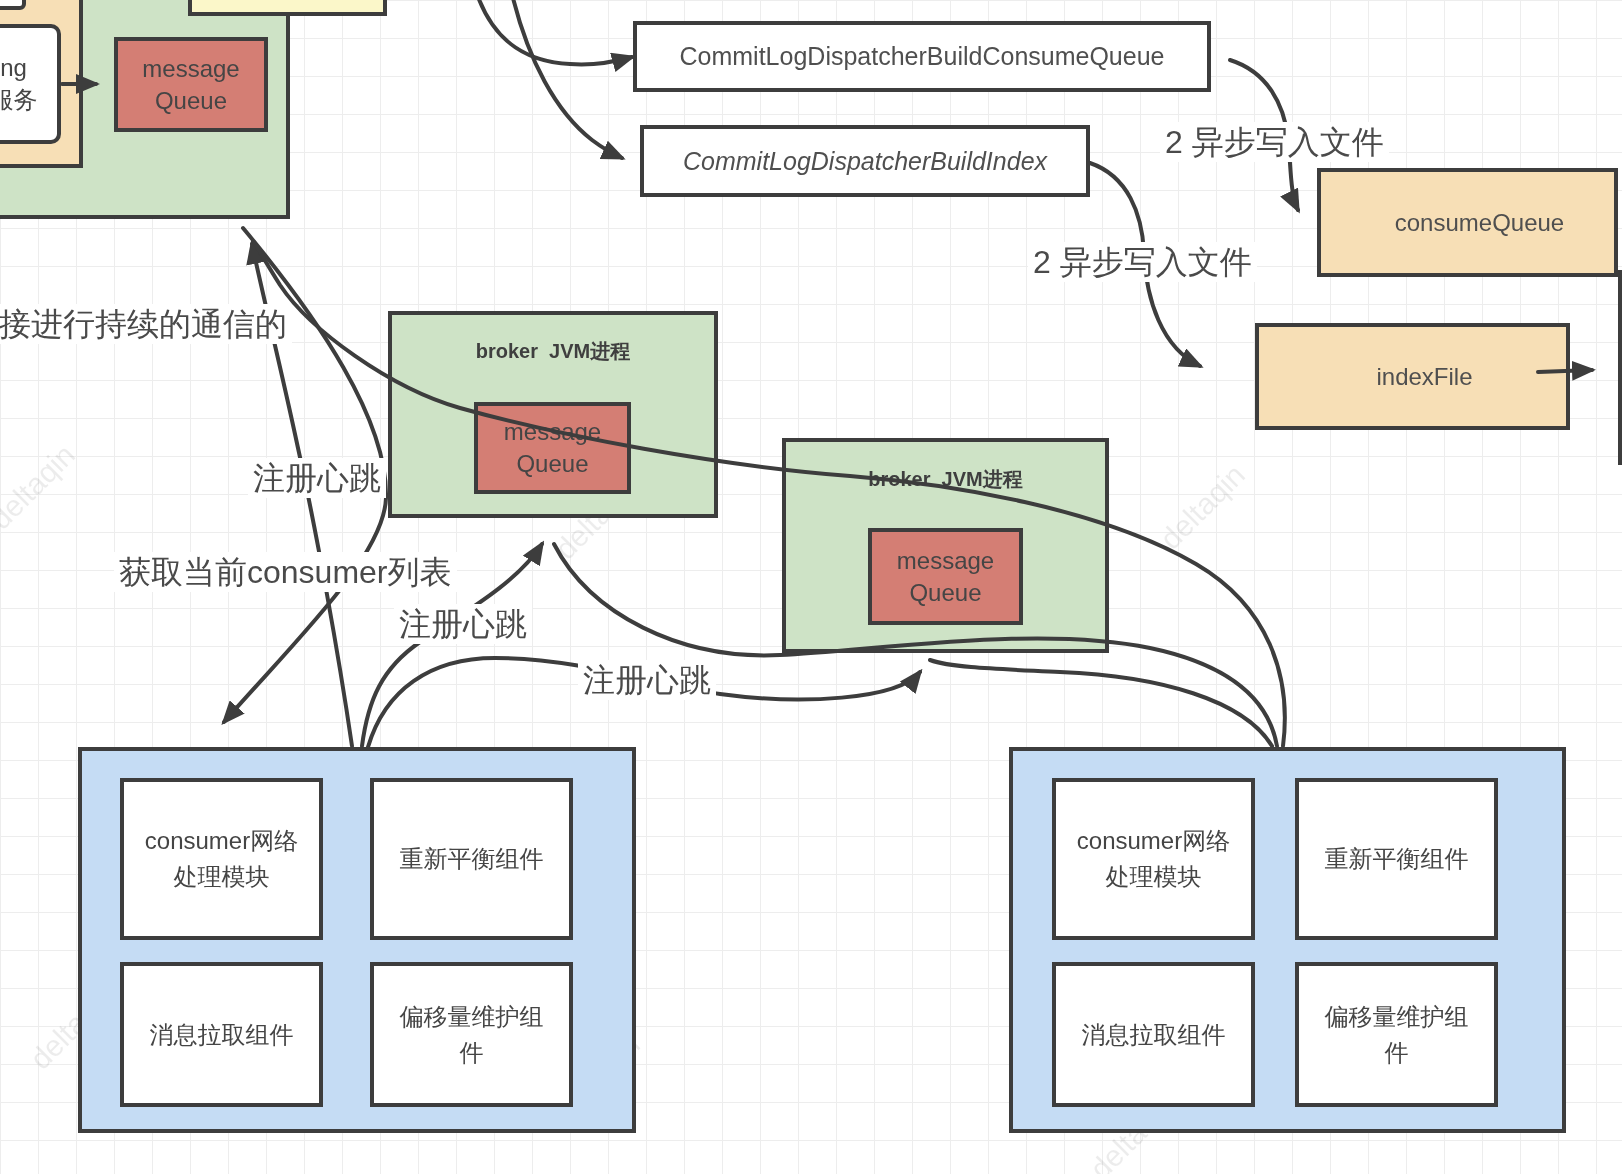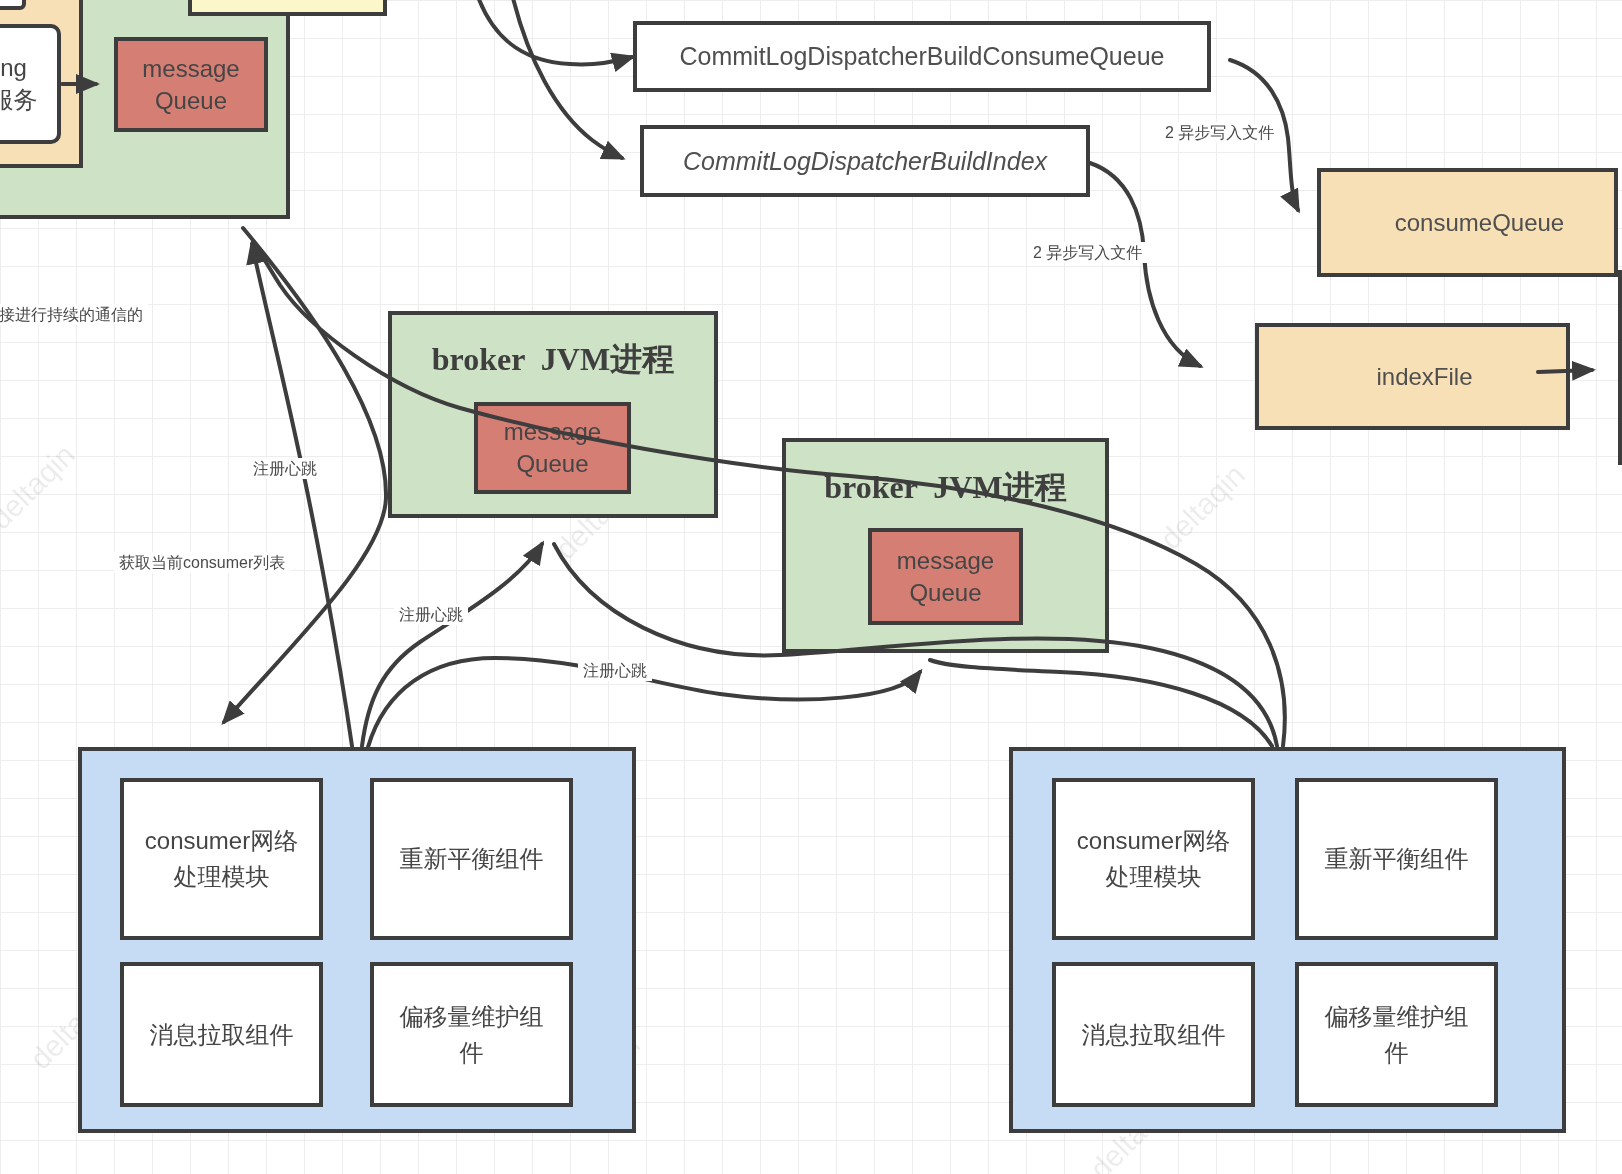--- a/index.html
+++ b/index.html
@@ -13,25 +13,25 @@
   }
   .box{position:absolute;box-sizing:border-box;border:4px solid #3d3d3d;z-index:2;}
   .green{background:#cee3c6;}
   .red{background:#d47e74;}
   .orange{background:#f7dfb6;padding-left:24px;}
   .yellow{background:#fbf7c9;}
   .blue{background:#c5dcf4;}
   .white{background:#ffffff;}
   .center{display:flex;align-items:center;justify-content:center;text-align:center;}
   .btext{color:#454545;font-size:24px;line-height:1.32;}
-  .mono-title{position:absolute;z-index:3;color:#3f3f3f;font-size:32px;font-weight:600;white-space:pre;font-family:Liberation Serif, serif;}
+  .mono-title{position:absolute;z-index:3;color:#3f3f3f;font-size:20px;font-weight:600;white-space:pre;}
   .disp-text{color:#4f4f4f;font-size:25px;white-space:nowrap;}
   .file-text{color:#4f4f4f;font-size:24px;}
   .module{position:absolute;box-sizing:border-box;border:4px solid #3d3d3d;background:#fff;display:flex;align-items:center;justify-content:center;text-align:center;color:#454545;font-size:24px;line-height:1.5;padding:0 18px;z-index:3;}
-  .annot{position:absolute;z-index:6;color:#4a4a4a;font-size:16px;background:#ffffff;padding:1px 5px;white-space:nowrap;line-height:1.2;}
+  .annot{position:absolute;z-index:6;color:#4a4a4a;font-size:32px;background:#ffffff;padding:1px 5px;white-space:nowrap;line-height:1.2;}
   .wm{position:absolute;z-index:1;color:rgba(0,0,0,0.075);font-size:30px;transform:rotate(-45deg);white-space:nowrap;}
   #wires{position:absolute;left:0;top:0;z-index:5;pointer-events:none;}
 </style>
 </head>
 <body>
 
 <div id="canvas">
 
   <div class="wm" style="left:-20px;top:470px;">deltaqin</div>
   <div class="wm" style="left:545px;top:500px;">deltaqin</div>

